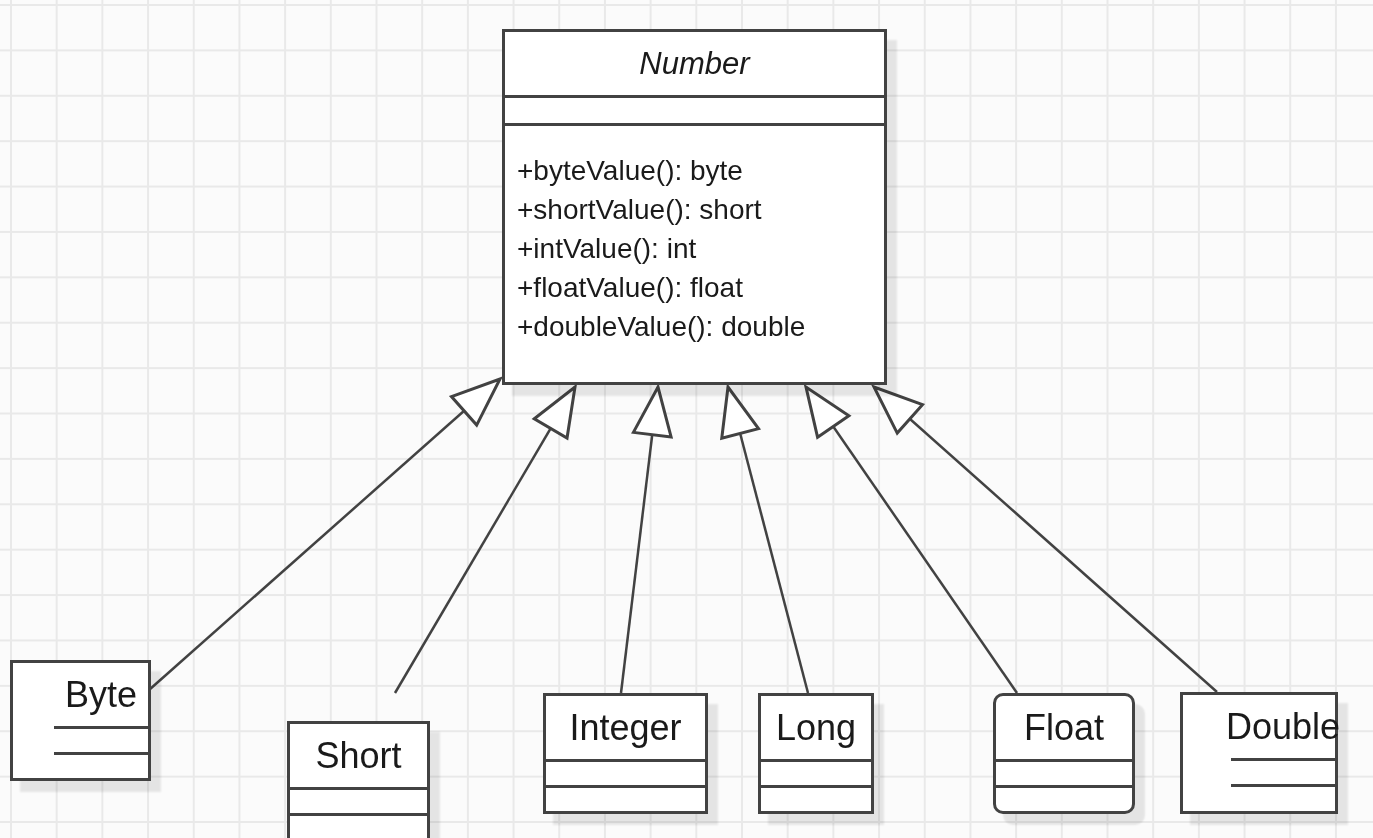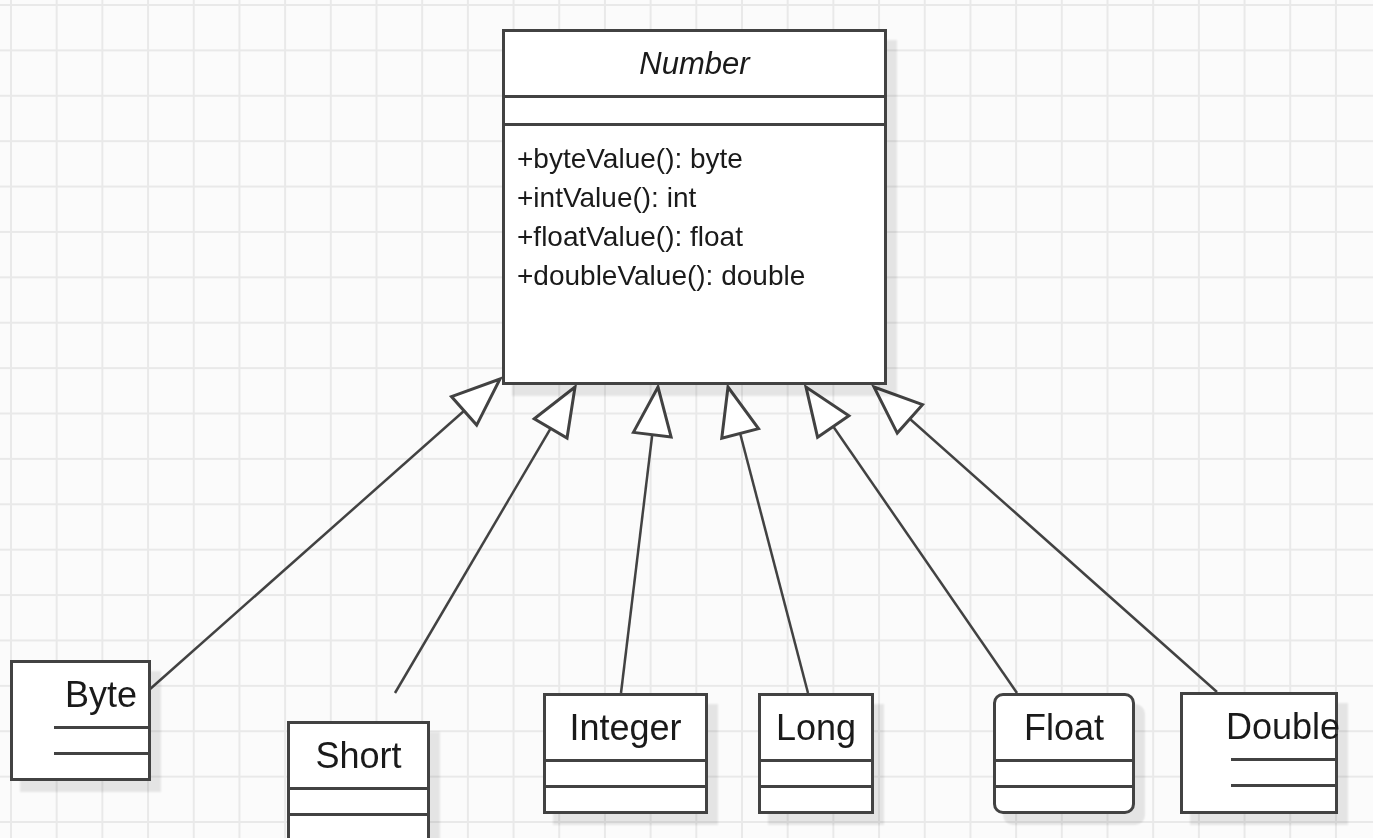--- a/index.html
+++ b/index.html
@@ -60,21 +60,21 @@
     box-sizing: border-box;
     border-bottom: 3px solid #424242;
   }
   .parent .uml-attrs { height: 28px; }
   .sub .uml-attrs    { height: 26px; }
   .uml-methods {
     box-sizing: border-box;
     flex: 1;
   }
   .parent .uml-methods {
-    padding: 13px 8px 0 12px;
+    padding: 25px 8px 0 12px;
     font-size: 28px;
     line-height: 39px;
     white-space: nowrap;
   }
 </style>
 </head>
 <body>
 
 <div class="canvas">
 
@@ -90,20 +90,21 @@
     <line x1="808" y1="693" x2="728" y2="387" stroke="#424242" stroke-width="2.5" marker-end="url(#hollowTriangle)"></line>
     <line x1="1017" y1="693" x2="806" y2="387" stroke="#424242" stroke-width="2.5" marker-end="url(#hollowTriangle)"></line>
     <line x1="1217" y1="692" x2="874" y2="387" stroke="#424242" stroke-width="2.5" marker-end="url(#hollowTriangle)"></line>
   </svg>
 
   <div class="uml-class parent" style="left:502px; top:29px; width:385px; height:356px;">
     <div class="uml-title">Number</div>
     <div class="uml-attrs"></div>
     <div class="uml-methods">
       <div>+byteValue(): byte</div>
+      <div>+shortValue(): short</div>
       <div>+intValue(): int</div>
       <div>+floatValue(): float</div>
       <div>+doubleValue(): double</div>
     </div>
   </div>
 
   <div class="uml-class sub" style="left:10px; top:660px; width:141px; height:121px;padding-left:41px;">
     <div class="uml-title">Byte</div>
     <div class="uml-attrs"></div>
     <div class="uml-methods"></div>

